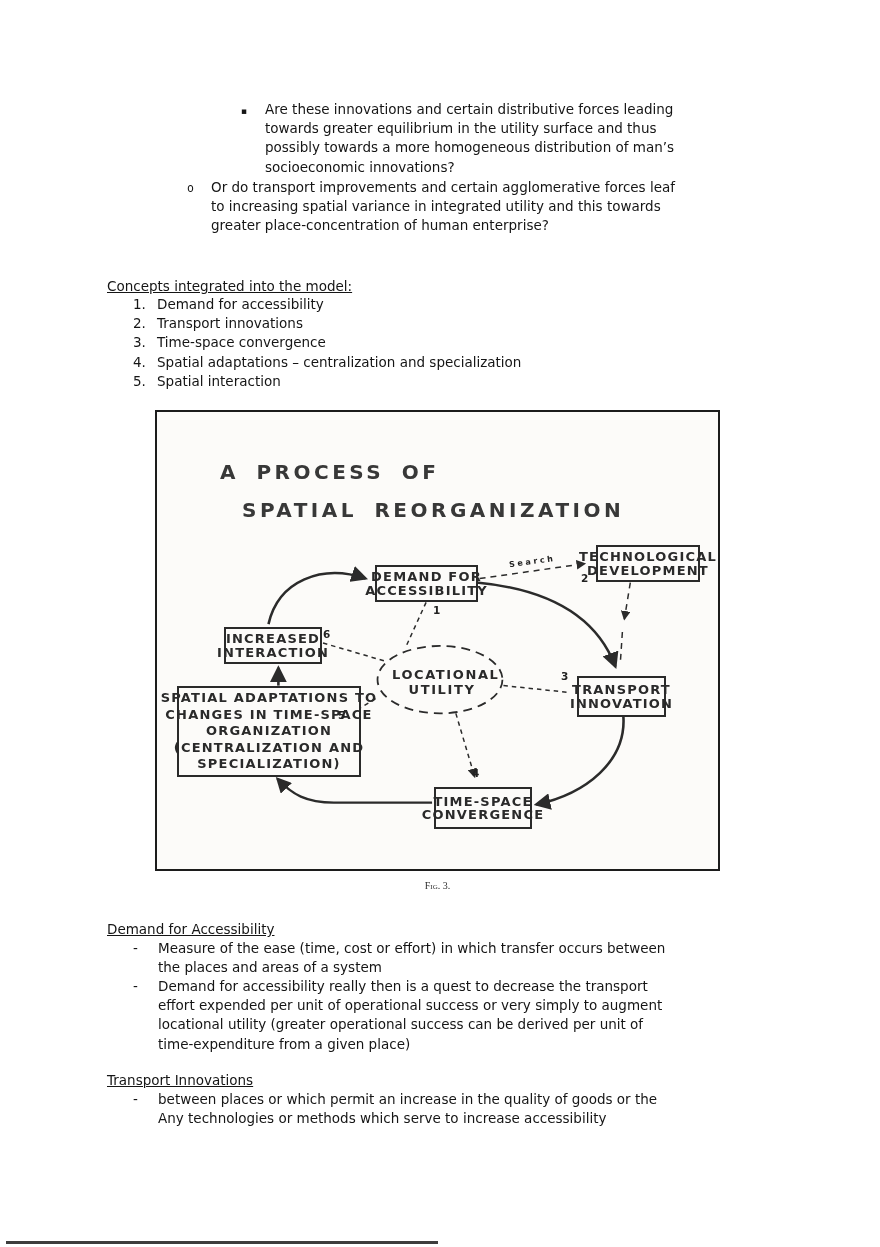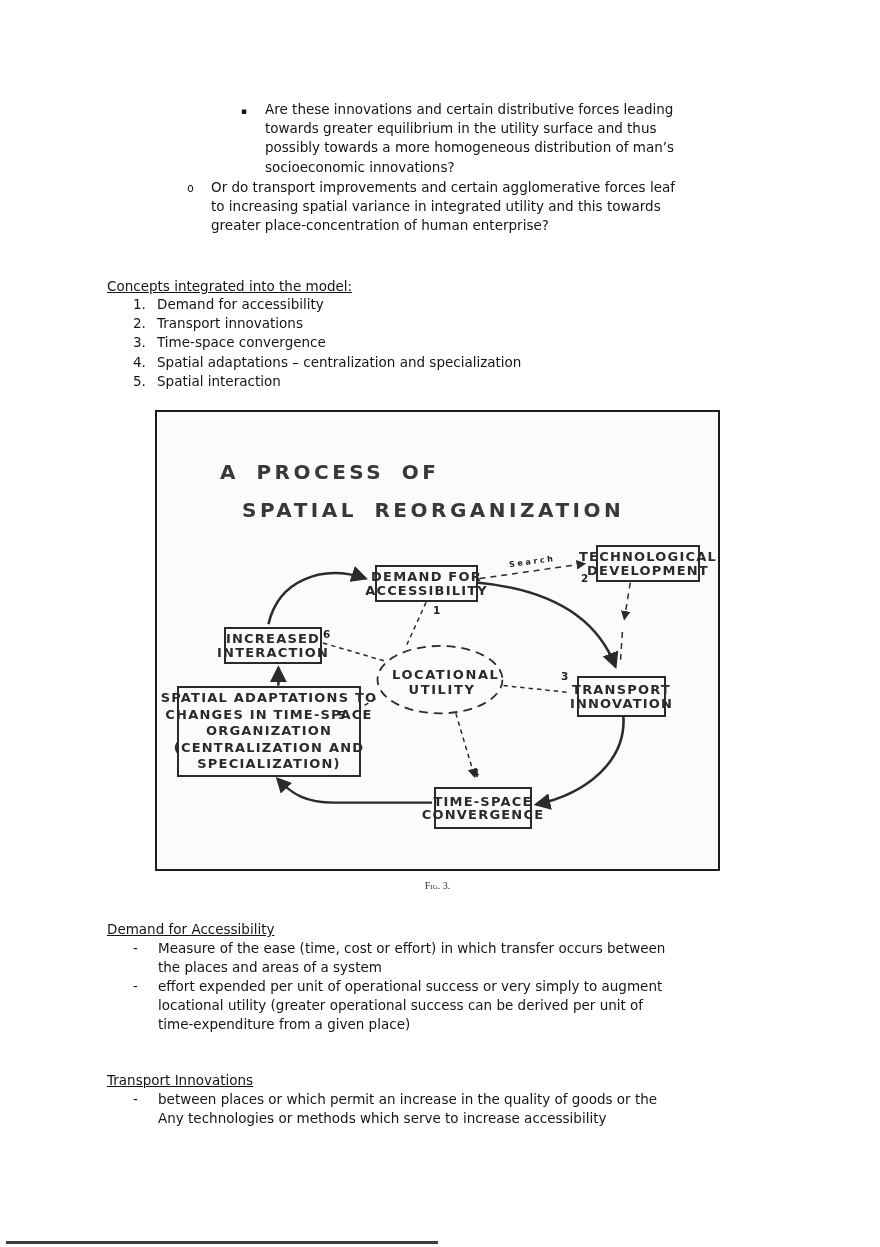--- a/index.html
+++ b/index.html
@@ -171,20 +171,21 @@
   <div class="heading abs" style="left:107px; top:920px;">Demand for Accessibility</div>
 
   <span class="marker abs" style="left:133px; top:939px;">-</span>
   <div class="abs" style="left:158px; top:939px;">
     <div class="tline">Measure of the ease (time, cost or effort) in which transfer occurs between</div>
     <div class="tline">the places and areas of a system</div>
   </div>
 
   <span class="marker abs" style="left:133px; top:977px;">-</span>
   <div class="abs" style="left:158px; top:977px;">
+    <div class="tline">Demand for accessibility really then is a quest to decrease the transport</div>
     <div class="tline">effort expended per unit of operational success or very simply to augment</div>
     <div class="tline">locational utility (greater operational success can be derived per unit of</div>
     <div class="tline">time-expenditure from a given place)</div>
   </div>
 
   <div class="heading abs" style="left:107px; top:1071px;">Transport Innovations</div>
 
   <span class="marker abs" style="left:133px; top:1090px;">-</span>
   <div class="abs" style="left:158px; top:1090px;">
     <div class="tline">between places or which permit an increase in the quality of goods or the</div>

